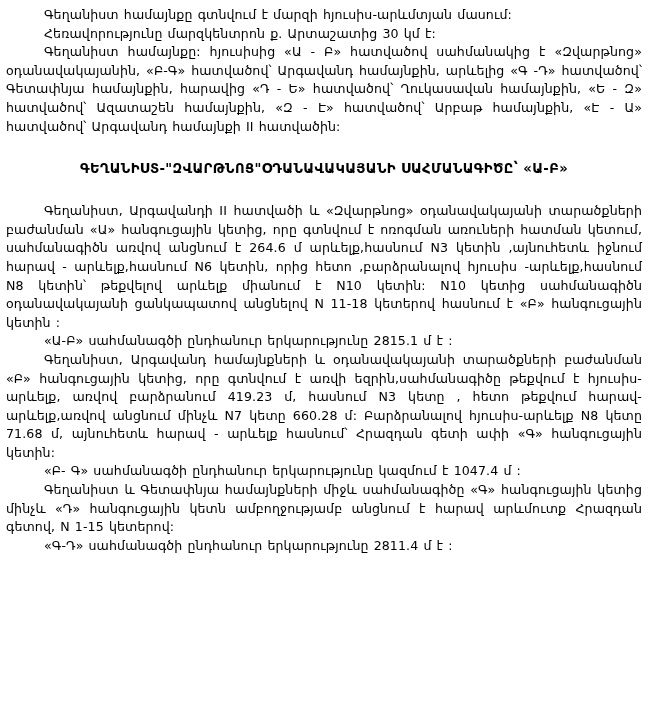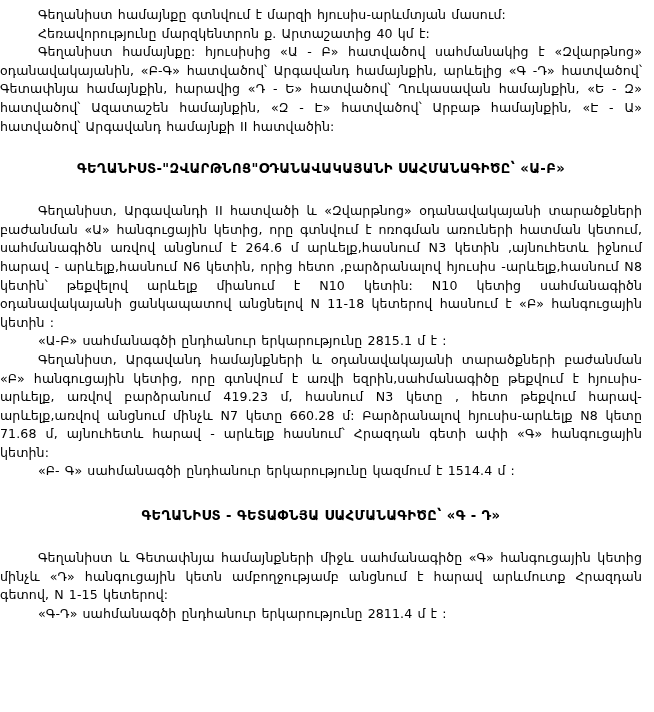--- a/index.html
+++ b/index.html
@@ -10,21 +10,21 @@
   body {
     width: 654px;
     height: 712px;
     color: #000000;
     font-family: "DejaVu Sans", sans-serif;
     overflow: hidden;
   }
   .doc {
     box-sizing: border-box;
     width: 654px;
-    padding: 6px 12px 0 0;
+    padding: 6px 12px 0 6px;
   }
   .para {
     margin: 0;
     font-size: 12.6px;
     line-height: 18.6px;
     text-indent: 38px;
     text-align: justify;
     letter-spacing: 0.1px;
     word-spacing: 1px;
   }
@@ -41,34 +41,33 @@
   }
   .heading.first { margin-top: 25px; }
 </style>
 </head>
 <body>
 
 <div class="doc">
 
   <p class="para single">Գեղանիստ համայնքը  գտնվում է մարզի հյուսիս-արևմտյան մասում:</p>
 
-  <p class="para single">Հեռավորությունը մարզկենտրոն ք. Արտաշատից 40 կմ է:</p>
+  <p class="para single">Հեռավորությունը մարզկենտրոն ք. Արտաշատից 30 կմ է:</p>
 
   <p class="para">Գեղանիստ համայնքը: հյուսիսից «Ա - Բ» հատվածով սահմանակից է «Զվարթնոց» օդանավակայանին, «Բ-Գ» հատվածով՝ Արգավանդ համայնքին, արևելից «Գ -Դ» հատվածով՝ Գետափնյա համայնքին, հարավից «Դ - Ե» հատվածով՝ Ղուկասավան համայնքին, «Ե - Զ» հատվածով՝ Ազատաշեն համայնքին, «Զ - Է» հատվածով՝ Արբաթ համայնքին, «Է - Ա» հատվածով՝ Արգավանդ համայնքի II հատվածին:</p>
 
   <h2 class="heading first">ԳԵՂԱՆԻՍՏ-"ԶՎԱՐԹՆՈՑ"ՕԴԱՆԱՎԱԿԱՅԱՆԻ ՍԱՀՄԱՆԱԳԻԾԸ՝  «Ա-Բ»</h2>
 
   <p class="para">Գեղանիստ, Արգավանդի II հատվածի և «Զվարթնոց» օդանավակայանի տարածքների բաժանման «Ա» հանգուցային կետից, որը գտնվում է ոռոգման առուների հատման կետում, սահմանագիծն առվով անցնում է 264.6 մ  արևելք,հասնում  N3 կետին ,այնուհետև իջնում  հարավ - արևելք,հասնում N6 կետին, որից հետո ,բարձրանալով հյուսիս -արևելք,հասնում N8 կետին՝ թեքվելով արևելք միանում է N10 կետին: N10 կետից սահմանագիծն օդանավակայանի ցանկապատով անցնելով N 11-18 կետերով հասնում է «Բ» հանգուցային կետին :</p>
 
   <p class="para single">«Ա-Բ» սահմանագծի ընդհանուր երկարությունը  2815.1 մ է :</p>
 
 
   <p class="para">Գեղանիստ, Արգավանդ համայնքների և օդանավակայանի տարածքների բաժանման «Բ» հանգուցային կետից, որը գտնվում է առվի եզրին,սահմանագիծը թեքվում է հյուսիս- արևելք, առվով բարձրանում 419.23 մ, հասնում N3 կետը , հետո թեքվում հարավ-արևելք,առվով անցնում մինչև N7 կետը 660.28 մ: Բարձրանալով հյուսիս-արևելք N8 կետը 71.68 մ,  այնուհետև հարավ - արևելք  հասնում՝  Հրազդան գետի ափի «Գ» հանգուցային կետին:</p>
 
-  <p class="para single">«Բ- Գ» սահմանագծի ընդհանուր երկարությունը կազմում է  1514.4 մ :</p>
+  <p class="para single">«Բ- Գ» սահմանագծի ընդհանուր երկարությունը կազմում է  1047.4 մ :</p>
 
-  <h2 class="heading">ԳԵՂԱՆԻՍՏ - ԳԵՏԱՓՆՅԱ  ՍԱՀՄԱՆԱԳԻԾԸ՝ «Գ - Դ»</h2>
 
   <p class="para">Գեղանիստ և Գետափնյա համայնքների միջև սահմանագիծը «Գ» հանգուցային կետից մինչև «Դ» հանգուցային կետն ամբողջությամբ անցնում է հարավ արևմուտք  Հրազդան գետով, N 1-15 կետերով:</p>
 
   <p class="para single">«Գ-Դ» սահմանագծի ընդհանուր երկարությունը  2811.4 մ է :</p>
 
 </div>
 
 </body></html>

